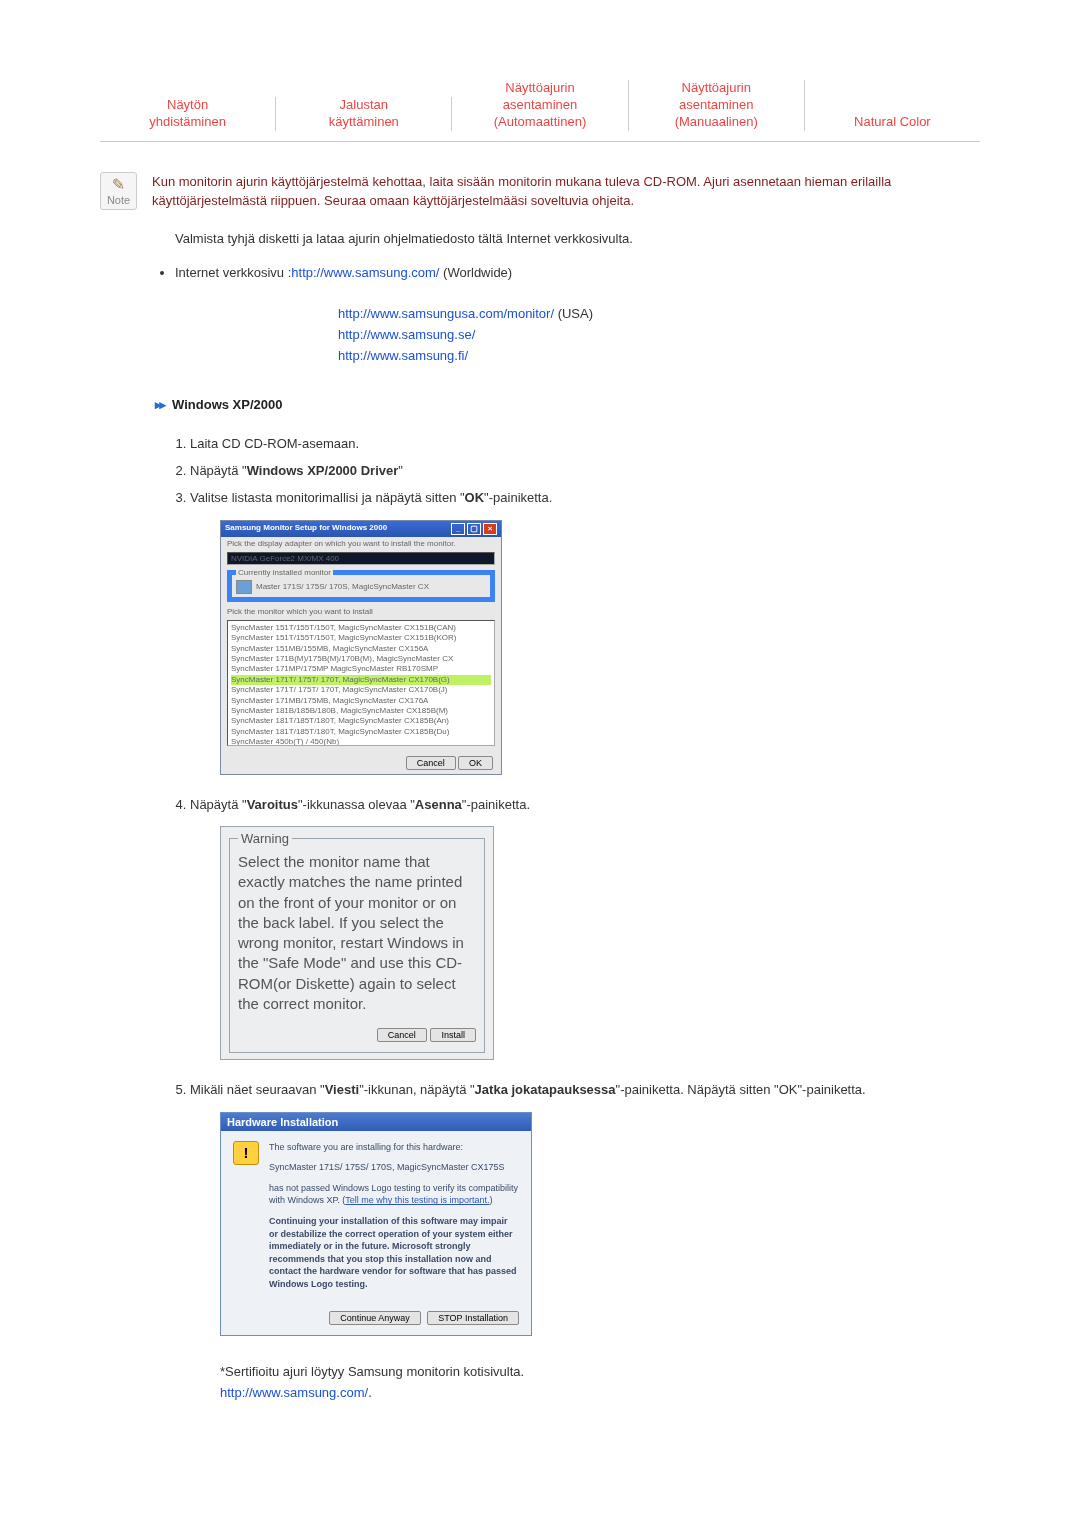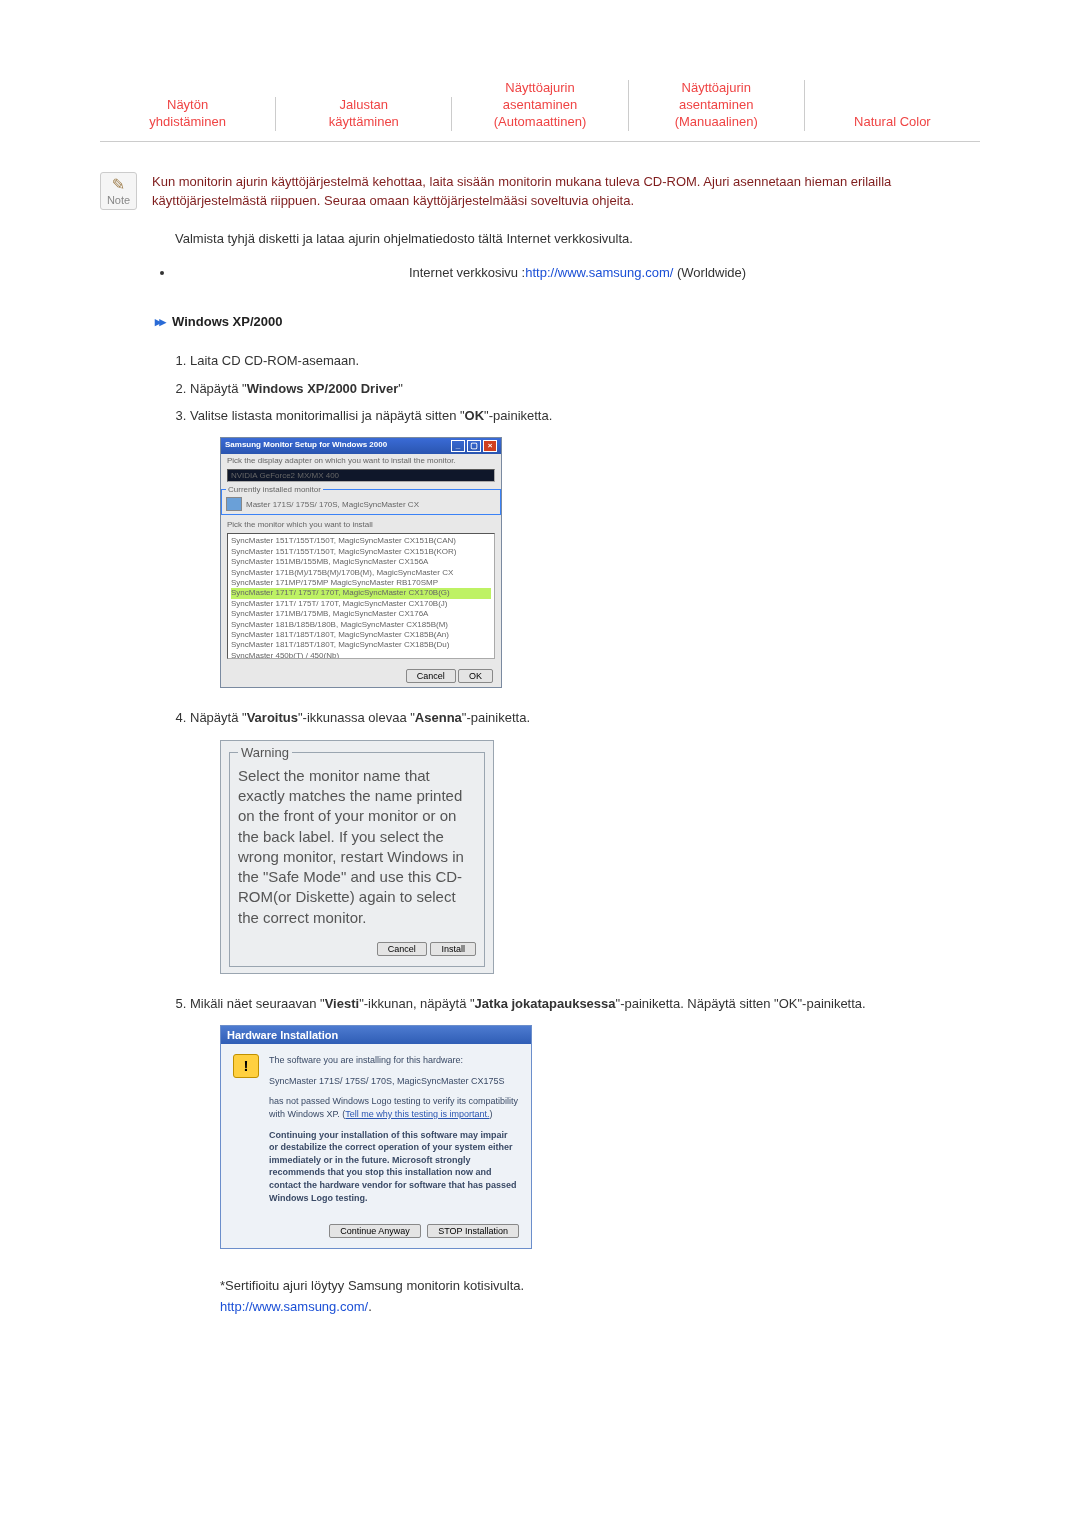--- a/index.html
+++ b/index.html
@@ -62,21 +62,20 @@
   }
   .body-text {
     margin-left: 75px;
     line-height: 1.6;
     margin-bottom: 14px;
   }
   ul.bullets {
     margin: 0 0 20px 55px;
     padding: 0;
     list-style: disc;
-    text-align: center;
   }
   ul.bullets li {
     margin-left: 20px;
     line-height: 1.6;
   }
   a.link { color: #1a4fd6; text-decoration: none; }
   .links-indent { margin-left: 238px; line-height: 1.6; }
   .section-head {
     display: flex;
     align-items: center;
@@ -116,21 +115,21 @@
     font-weight: bold;
   }
   .dlg1 .close { display:flex; gap:2px; }
   .dlg1 .close span {
     display:inline-block; width:12px; height:10px;
     border:1px solid #fff; font-size:8px; text-align:center; line-height:10px;
   }
   .dlg1 .close span.x { background:#d04020; }
   .dlg1 .row { padding: 2px 6px; }
   .dlg1 .field { background:#0f172a; border:1px inset #aaa; padding:1px 3px; margin:2px 6px; }
-  .dlg1 .group { border:1px solid #3b82f6; margin:3px 0; padding:3px 4px; }
+  .dlg1 .group { border:5px solid #3b82f6; margin:3px 6px; padding:3px 4px; }
   .dlg1 .group legend { font-size:8px; }
   .dlg1 .list {
     background:#fff; border:1px inset #aaa; margin:2px 6px 6px 6px;
     height: 120px; overflow:hidden; padding:2px 3px; line-height:1.3;
   }
   .dlg1 .list div.sel { background:#bef264; }
   .dlg1 .btns { text-align:right; padding:4px 8px; }
   .dlg1 button, .dlg2 button, .dlg3 button {
     font-size: 9px;
     border: 1px solid #888;
@@ -214,20 +213,25 @@
     <div class="note-text">Kun monitorin ajurin käyttöjärjestelmä kehottaa, laita sisään monitorin mukana tuleva CD-ROM. Ajuri asennetaan hieman erilailla käyttöjärjestelmästä riippuen. Seuraa omaan käyttöjärjestelmääsi soveltuvia ohjeita.</div>
   </div>
 
   <div class="body-text">Valmista tyhjä disketti ja lataa ajurin ohjelmatiedosto tältä Internet verkkosivulta.</div>
 
   <ul class="bullets">
     <li>
       <span>Internet verkkosivu :</span><a class="link">http://www.samsung.com/</a><span> (Worldwide)</span>
     </li>
   </ul>
+  <div class="links-indent">
+    <a class="link">http://www.samsungusa.com/monitor/</a><span> (USA)</span><br>
+    <a class="link">http://www.samsung.se/</a><br>
+    <a class="link">http://www.samsung.fi/</a>
+  </div>
 
   <div class="section-head">
     <span class="chev">▸▸</span>
     <span>Windows XP/2000</span>
   </div>
 
   <ol class="steps" start="1">
     <li>Laita CD CD-ROM-asemaan.</li>
     <li>
       <span>Näpäytä "</span><span class="bold">Windows XP/2000 Driver</span><span>"</span>

